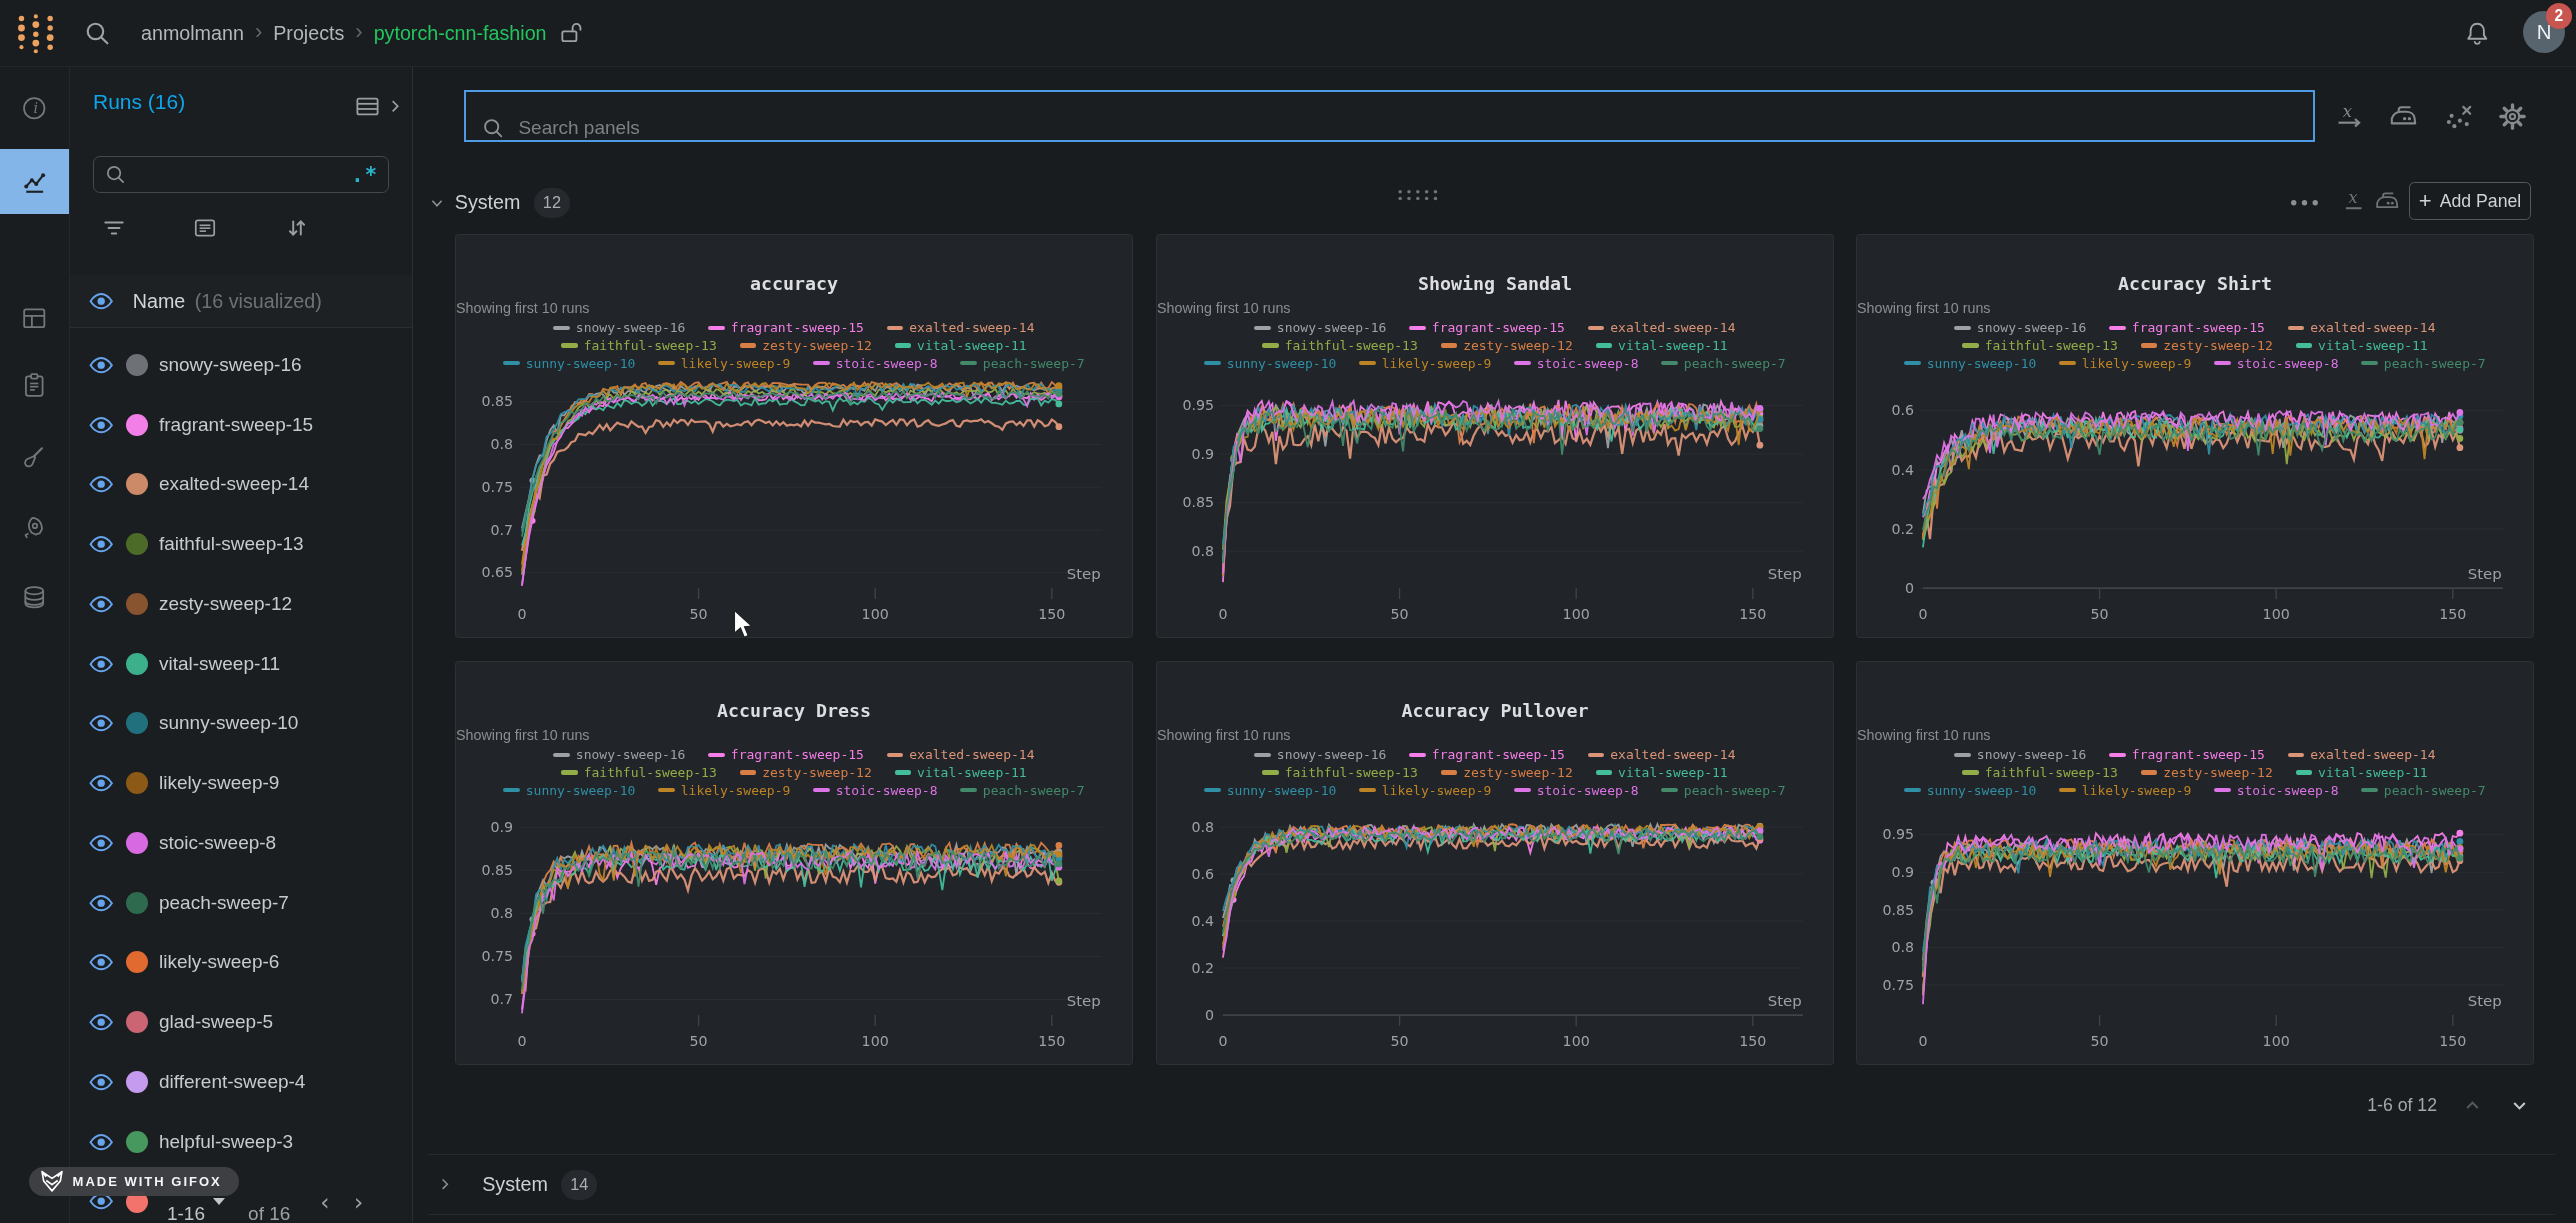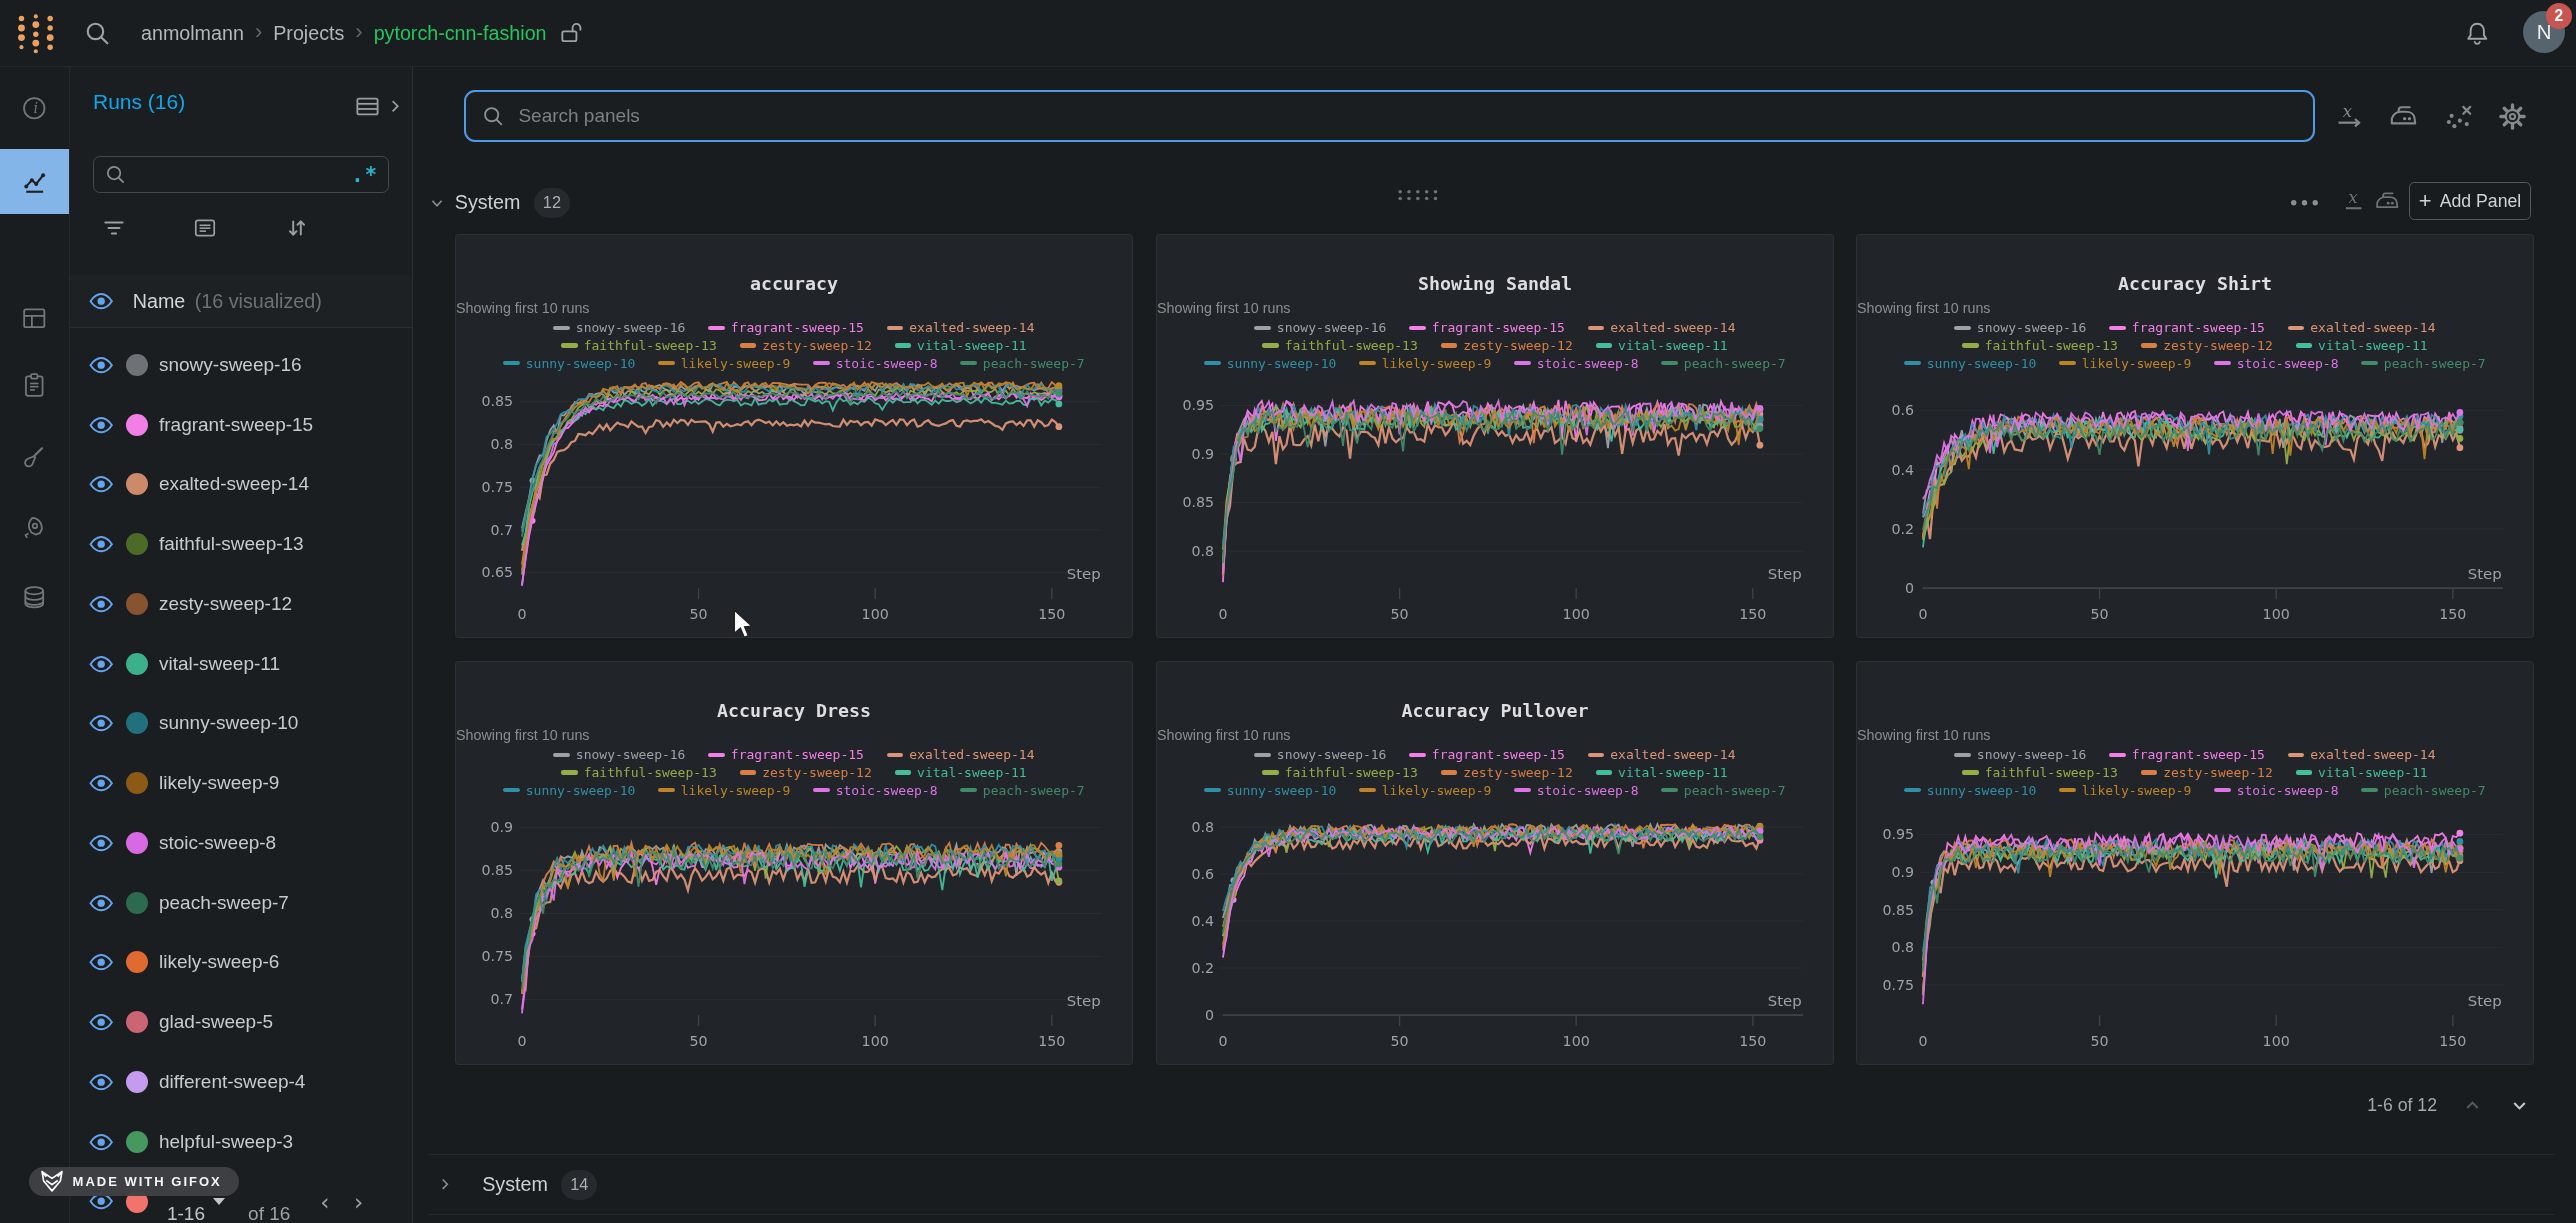--- a/index.html
+++ b/index.html
@@ -33,21 +33,21 @@
   .name-label{font-size:19.7px;color:#d3d6d9;margin-left:19px;}
   .name-note{font-size:19.7px;color:#6e7276;margin-left:9.5px;}
   .run-row{position:absolute;left:0;width:343px;height:60px;display:flex;align-items:center;padding-left:20.4px;box-sizing:border-box;}
   .run-dot{width:22px;height:22px;border-radius:50%;margin-left:12.2px;flex:0 0 auto;}
   .run-name{font-size:19px;color:#c8cbce;margin-left:11px;white-space:nowrap;}
   .side-footer{position:absolute;left:0;top:1114px;width:343px;height:43px;display:flex;align-items:center;padding-left:20.4px;box-sizing:border-box;background:#1b1e21;}
   .pg-text{font-size:19px;color:#c3c6c9;margin-top:24px;}
   .caret-down{width:0;height:0;border-left:6.1px solid transparent;border-right:6.1px solid transparent;border-top:7.5px solid #c3c6c9;margin-left:8.1px;}
   .pg-chev{font-size:23px;color:#9da0a4;font-family:"DejaVu Sans",sans-serif;}
   
-  .panel-search{position:absolute;left:464px;top:90px;width:1851px;height:52px;border:2px solid #4f9ae4;border-radius:11px;box-sizing:border-box;display:flex;align-items:center;padding:0 15px;background:#1b1e21;z-index:3;}
+  .panel-search{position:absolute;left:464px;top:90px;width:1851px;height:52px;border:2px solid #4f9ae4;border-radius:0;box-sizing:border-box;display:flex;align-items:flex-end;padding:0 15px;background:#1b1e21;z-index:3;}
   .panel-search input{flex:1;background:transparent;border:none;outline:none;color:#d4d7da;font-size:19px;font-family:"Liberation Sans",sans-serif;}
   .panel-search input::placeholder{color:#7d8084;}
   .toolbar-icon{position:absolute;top:100px;width:33px;height:33px;display:flex;align-items:center;justify-content:center;}
   .section-label{font-size:19.7px;color:#ced1d4;}
   .count-badge{min-width:17.7px;height:30px;padding:0 8.8px;border-radius:15px;background:#26292d;color:#aaadb1;font-size:16.3px;display:flex;align-items:center;justify-content:center;margin-left:13.6px;}
   .add-panel{position:absolute;left:2409px;top:182px;width:122px;height:38px;border:1.4px solid #55585c;border-radius:5.4px;box-sizing:border-box;display:flex;align-items:center;justify-content:center;gap:8.1px;color:#d0d3d6;font-size:17.7px;background:transparent;}
   .plus-glyph{font-size:22px;color:#d0d3d6;line-height:1;}
   .panel{position:absolute;width:678px;height:404px;background:#212428;border:0.7px solid #2e3134;border-radius:3.4px;box-sizing:border-box;overflow:hidden;}
   .chart-title{position:absolute;left:0;top:38px;width:100%;text-align:center;font-family:"DejaVu Sans Mono",monospace;font-weight:bold;font-size:18.3px;color:#dcdee1;}
   .chart-sub{position:absolute;left:0;top:65px;width:100%;font-size:14.3px;color:#8b8e92;}

